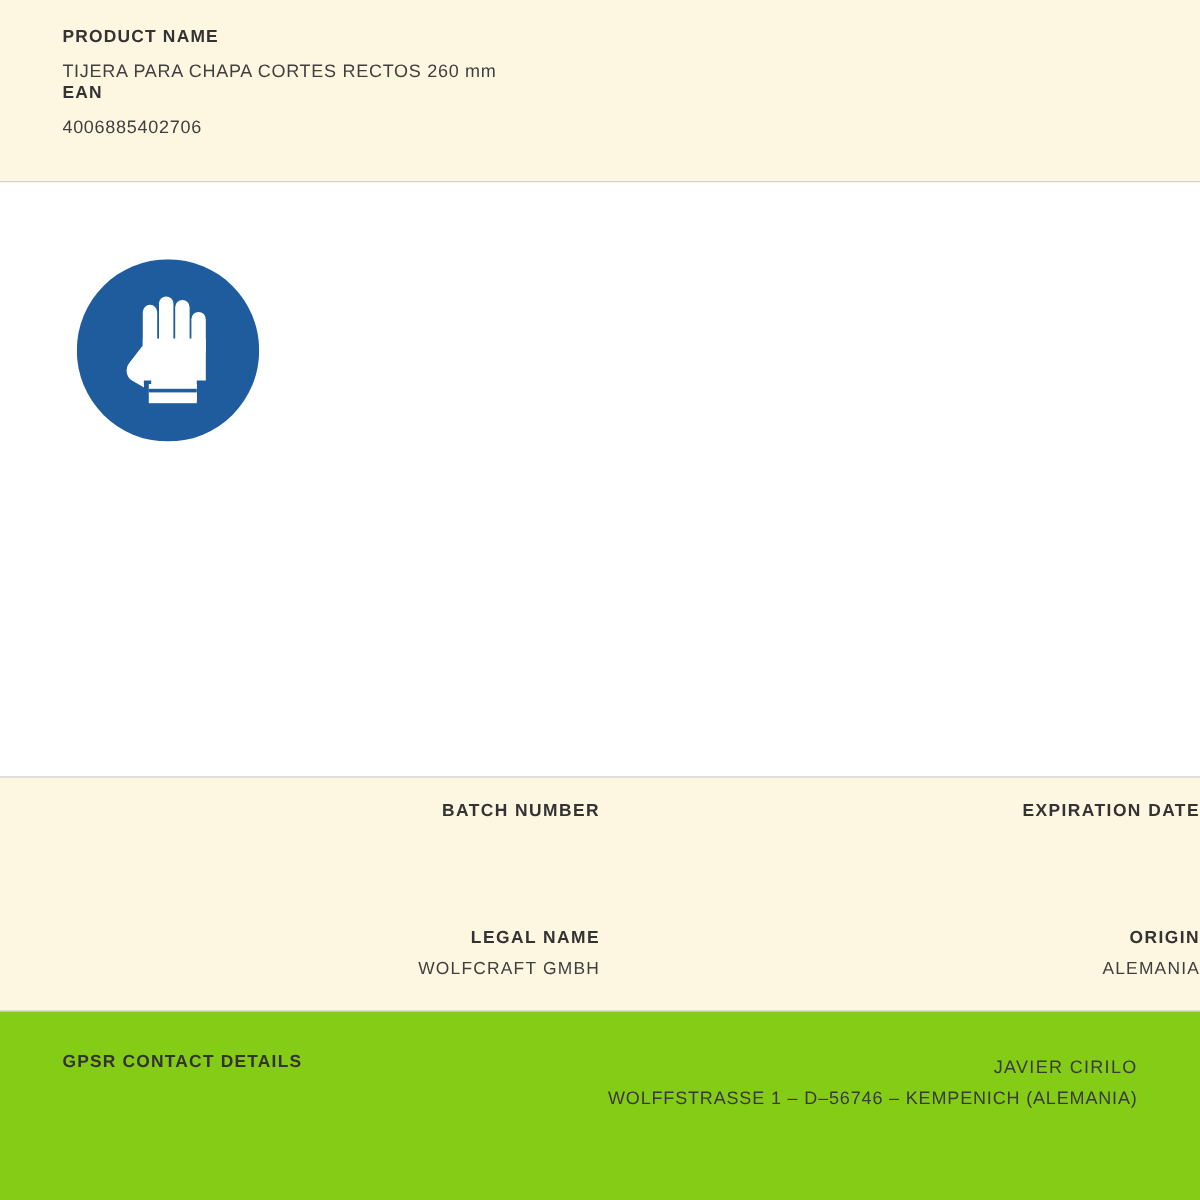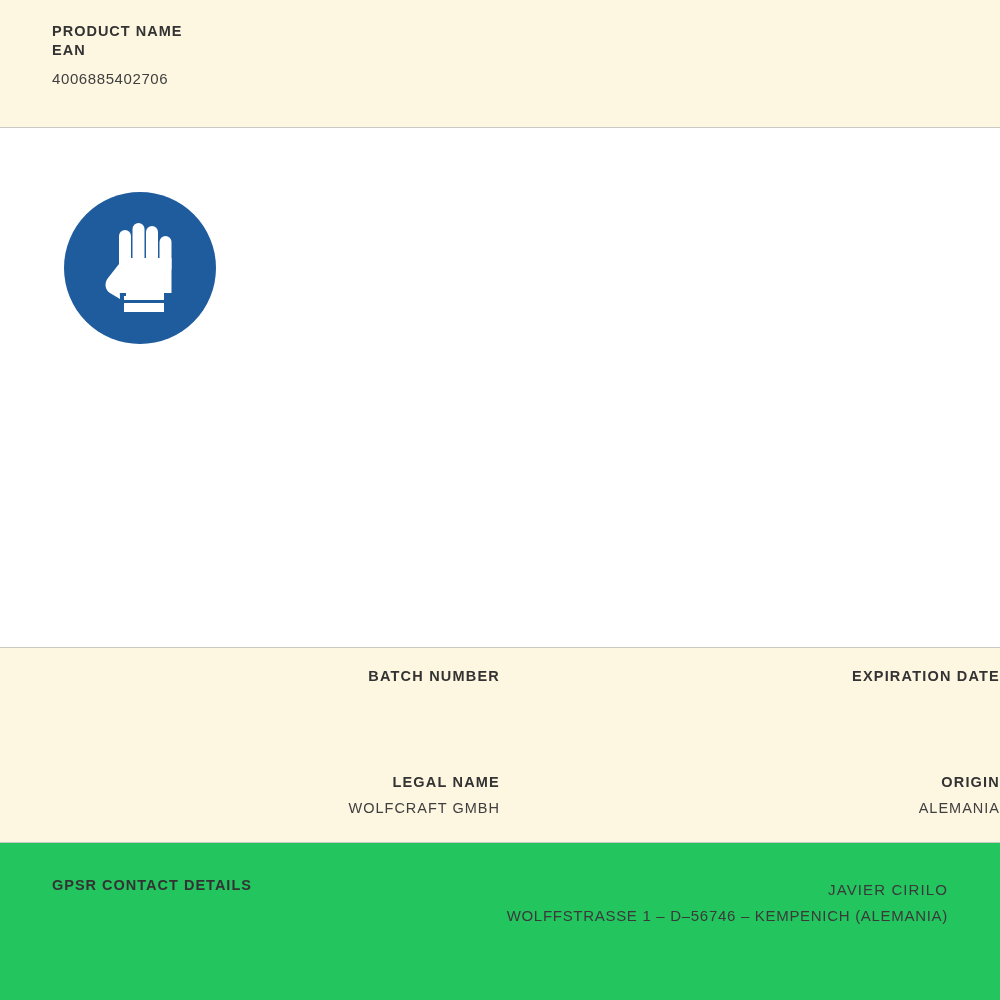--- a/index.html
+++ b/index.html
@@ -21,21 +21,21 @@
     display: flex;
     flex-direction: column;
     background: #ffffff;
   }
 
   
   .header-block {
     background: #fdf6e0;
     padding: 22px 0 32px 0;
     border-bottom: 1px solid #c9c9c4;
-    height: 128px;
+    height: 152px;
     box-sizing: border-box;
   }
   .field {
     padding-left: 52px;
   }
   .field + .field {
   }
   .field-label {
     font-size: 14.5px;
     font-weight: bold;
@@ -101,21 +101,21 @@
     min-height: 18px;
     text-transform: uppercase;
     padding-left: 30px;
   }
   .mid-row.second {
     margin-top: 62px;
   }
 
   
   .footer-block {
-    background: #22c55e;
+    background: #84cc16;
     height: 157px;
     box-sizing: border-box;
     padding: 34px 52px 0 52px;
     display: flex;
     justify-content: space-between;
     align-items: flex-start;
   }
   .footer-label {
     font-size: 14.5px;
     font-weight: bold;
@@ -137,20 +137,21 @@
   }
 </style>
 </head>
 <body>
 
 <div class="page">
 
   <div class="header-block">
     <div class="field">
       <div class="field-label">PRODUCT NAME</div>
+      <div class="field-value">TIJERA PARA CHAPA CORTES RECTOS 260 mm</div>
     </div>
     <div class="field">
       <div class="field-label">EAN</div>
       <div class="field-value">4006885402706</div>
     </div>
   </div>
 
   <div class="picto-area">
     <div class="picto">
       <svg width="152" height="152" viewBox="0 0 152 152" xmlns="http://www.w3.org/2000/svg">

